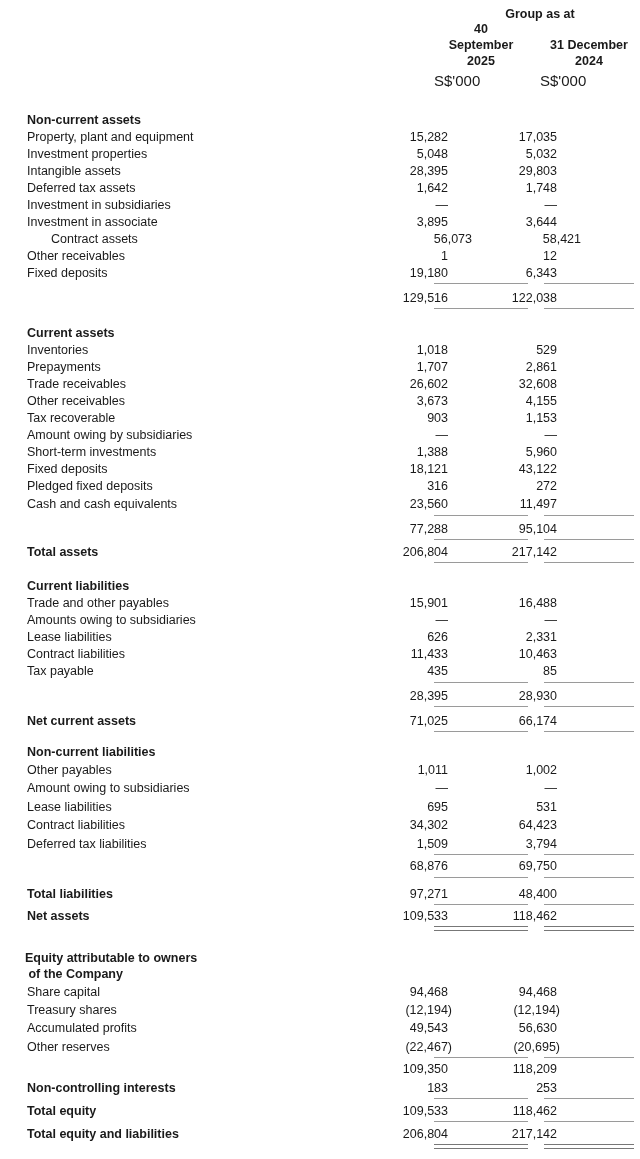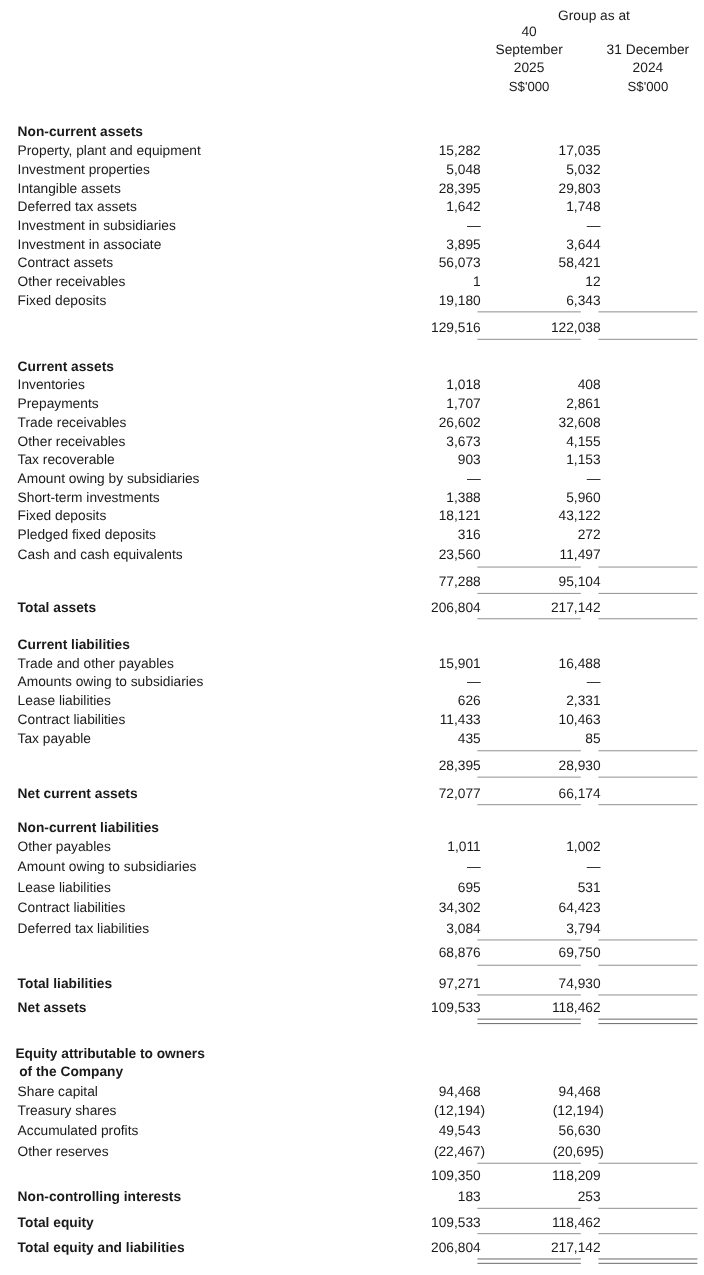--- a/index.html
+++ b/index.html
@@ -1,22 +1,22 @@
 <!DOCTYPE html>
 <html><head>
   <meta charset="utf-8">
   <style>
     html, body { margin: 0; padding: 0; background: #ffffff; }
     body {
       width: 640px; height: 1159px; position: relative; overflow: hidden;
       font-family: "Liberation Sans", sans-serif; color: #1a1a1a; font-size: 12.5px;
     }
-    .hdr { position: absolute; text-align: center; font-weight: normal; font-size: 12.5px; line-height: 16px; }
-    .cur { position: absolute; text-align: center; font-size: 12px; }
-    .row { position: absolute; left: 0; width: 556px; height: 17px; }
+    .hdr { position: absolute; text-align: center; font-weight: bold; font-size: 12.5px; line-height: 16px; }
+    .cur { position: absolute; font-size: 15px; }
+    .row { position: absolute; left: 11px; width: 556px; height: 17px; }
     .lbl { position: absolute; left: 16px; top: 0; white-space: nowrap; line-height: 17px; }
     .lbl.b { font-weight: bold; }
     .v1, .v2 { position: absolute; top: 0; text-align: right; line-height: 17px; }
     .v1 { right: 119px; width: 90px; }
     .v2 { right: 10px; width: 90px; }
     .rule { position: absolute; height: 0; border-top: 1px solid #9a9a9a; }
     .rule.c1 { left: 434px; width: 94px; }
     .rule.c2 { left: 544px; width: 90px; }
     .drule { position: absolute; height: 3px; border-top: 1px solid #777; border-bottom: 1px solid #777; }
     .drule.c1 { left: 434px; width: 94px; }
@@ -64,21 +64,21 @@
 <div class="row" style="top:197px;">
     <span class="lbl">Investment in subsidiaries</span>
     <span class="v1">—</span>
     <span class="v2">—</span>
   </div>
 <div class="row" style="top:214px;">
     <span class="lbl">Investment in associate</span>
     <span class="v1">3,895</span>
     <span class="v2">3,644</span>
   </div>
-<div class="row" style="top:231px;">
+<div class="row" style="top:231px;margin-left:24px;">
     <span class="lbl">Contract assets</span>
     <span class="v1">56,073</span>
     <span class="v2">58,421</span>
   </div>
 <div class="row" style="top:248px;">
     <span class="lbl">Other receivables</span>
     <span class="v1">1</span>
     <span class="v2">12</span>
   </div>
 <div class="row" style="top:265px;">
@@ -94,21 +94,21 @@
   </div>
 <div class="rule c1" style="top:308px;"></div>
 <div class="rule c2" style="top:308px;"></div>
 
 <div class="row" style="top:325px;text-align:right;">
     <span class="lbl b">Current assets</span>
   </div>
 <div class="row" style="top:342px;">
     <span class="lbl">Inventories</span>
     <span class="v1">1,018</span>
-    <span class="v2">408</span>
+    <span class="v2">529</span>
   </div>
 <div class="row" style="top:359px;">
     <span class="lbl">Prepayments</span>
     <span class="v1">1,707</span>
     <span class="v2">2,861</span>
   </div>
 <div class="row" style="top:376px;">
     <span class="lbl">Trade receivables</span>
     <span class="v1">26,602</span>
     <span class="v2">32,608</span>
@@ -195,21 +195,21 @@
 <div class="rule c1" style="top:682px;"></div>
 <div class="rule c2" style="top:682px;"></div>
 <div class="row" style="top:688px;">
     <span class="v1">28,395</span>
     <span class="v2">28,930</span>
   </div>
 <div class="rule c1" style="top:706px;"></div>
 <div class="rule c2" style="top:706px;"></div>
 <div class="row" style="top:713px;">
     <span class="lbl b">Net current assets</span>
-    <span class="v1">72,077</span>
+    <span class="v1">71,025</span>
     <span class="v2">66,174</span>
   </div>
 <div class="rule c1" style="top:731px;"></div>
 <div class="rule c2" style="top:731px;"></div>
 
 <div class="row" style="top:744px;">
     <span class="lbl b">Non-current liabilities</span>
   </div>
 <div class="row" style="top:762px;">
     <span class="lbl">Other payables</span>
@@ -226,35 +226,35 @@
     <span class="v1">695</span>
     <span class="v2">531</span>
   </div>
 <div class="row" style="top:817px;">
     <span class="lbl">Contract liabilities</span>
     <span class="v1">34,302</span>
     <span class="v2">64,423</span>
   </div>
 <div class="row" style="top:836px;">
     <span class="lbl">Deferred tax liabilities</span>
-    <span class="v1">3,084</span>
+    <span class="v1">1,509</span>
     <span class="v2">3,794</span>
   </div>
 <div class="rule c1" style="top:854px;"></div>
 <div class="rule c2" style="top:854px;"></div>
 <div class="row" style="top:858px;">
     <span class="v1">68,876</span>
     <span class="v2">69,750</span>
   </div>
 <div class="rule c1" style="top:877px;"></div>
 <div class="rule c2" style="top:877px;"></div>
 <div class="row" style="top:886px;">
     <span class="lbl b">Total liabilities</span>
     <span class="v1">97,271</span>
-    <span class="v2">74,930</span>
+    <span class="v2">48,400</span>
   </div>
 <div class="rule c1" style="top:904px;"></div>
 <div class="rule c2" style="top:904px;"></div>
 <div class="row" style="top:908px;">
     <span class="lbl b">Net assets</span>
     <span class="v1">109,533</span>
     <span class="v2">118,462</span>
   </div>
 <div class="drule c1" style="top:926px;"></div>
 <div class="drule c2" style="top:926px;"></div>

